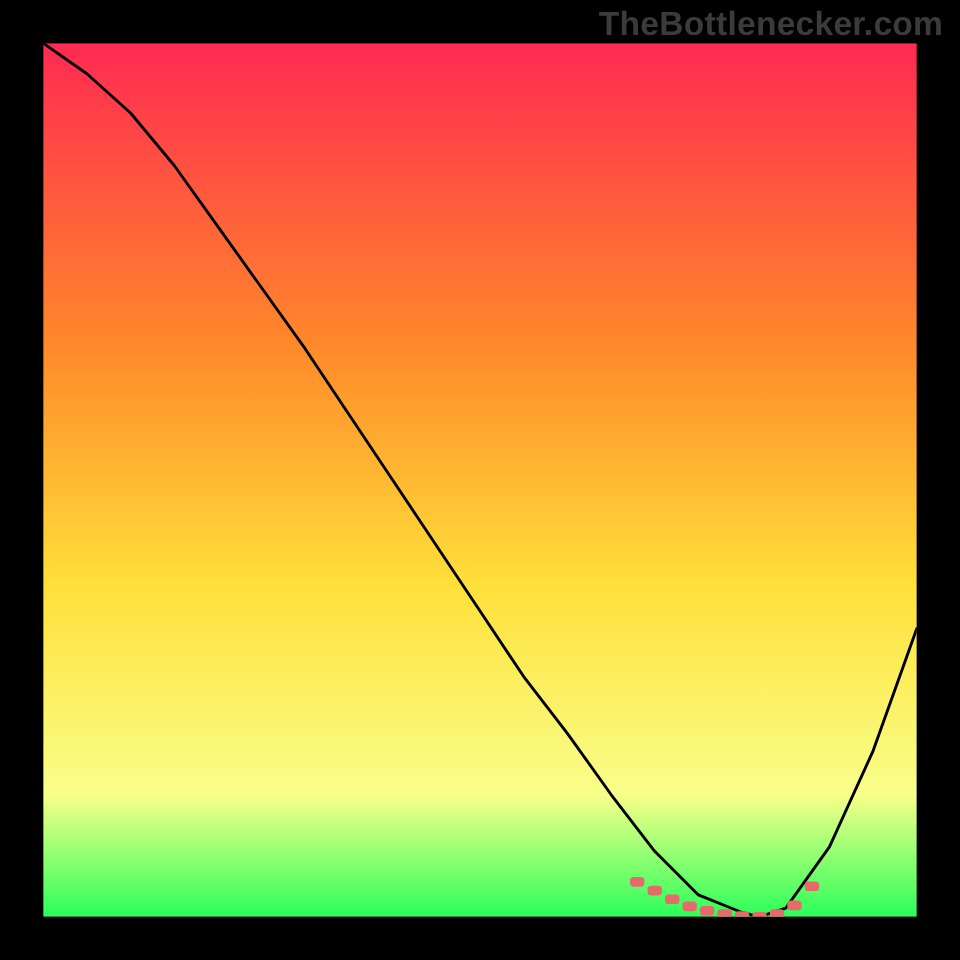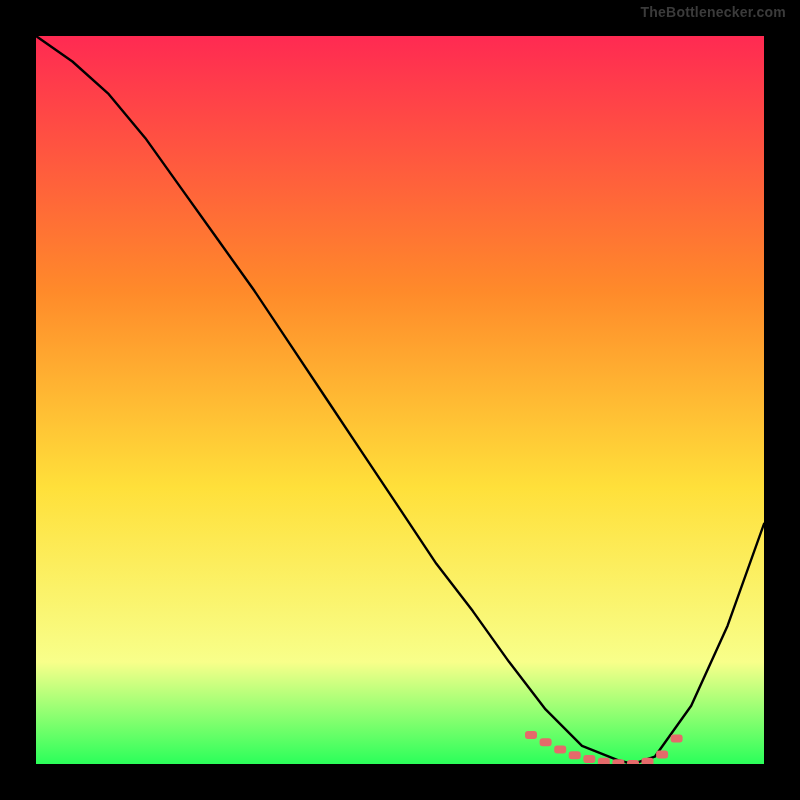--- a/index.html
+++ b/index.html
@@ -14,21 +14,21 @@
     position: relative;
     width: 800px;
     height: 800px;
     background: #000000;
   }
   .watermark {
     position: absolute;
     top: 4px;
     right: 14px;
     font-family: Arial, Helvetica, sans-serif;
-    font-size: 14px;
+    font-size: 28px;
     font-weight: bold;
     color: #3b3b3b;
     letter-spacing: 0.2px;
   }
   .plot {
     position: absolute;
     left: 36px;
     top: 36px;
     width: 728px;
     height: 728px;

